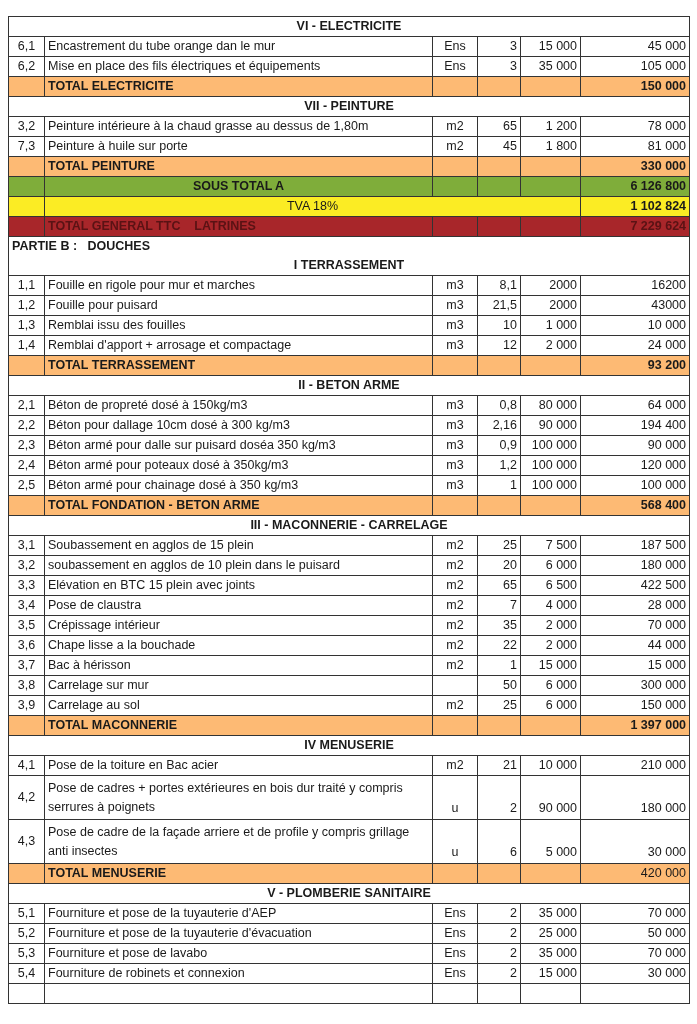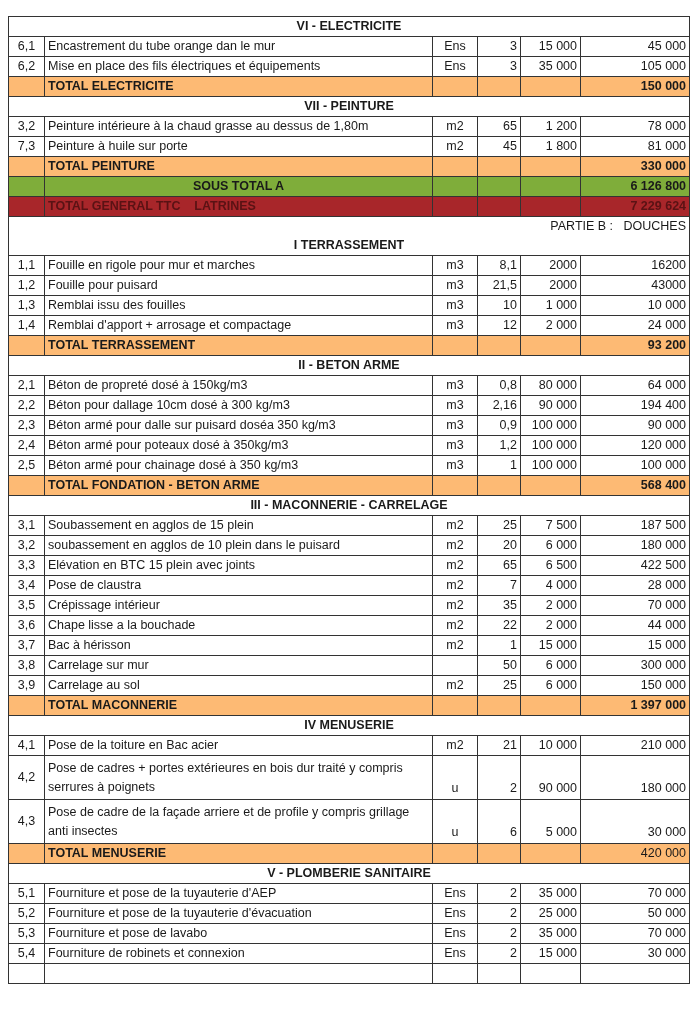--- a/index.html
+++ b/index.html
@@ -7,21 +7,21 @@
          font-family: "Liberation Sans", sans-serif; color: #1a1a1a; }
   #doc { position: absolute; left: 8px; top: 16px; width: 681px; }
   table { border-collapse: collapse; width: 681px; table-layout: fixed; }
   td { border: 1px solid #333; font-size: 12.5px; padding: 0 3px; height: 19px;
        line-height: 15px; white-space: nowrap; overflow: hidden; }
   td.num { text-align: right; }
   td.unit { text-align: center; }
   td.code { text-align: center; }
   td.desc { text-align: left; }
   tr.section td { text-align: center; font-weight: bold; font-size: 12.5px; border-left: 1px solid #333; border-right: 1px solid #333; }
-  tr.part td { text-align: right; font-weight: normal; border-bottom: none; margin-top: 20px; }
+  tr.part td { text-align: left; font-weight: bold; border-bottom: none; margin-top: 20px; }
   tr.sub-after-part td { border-top: none; }
   tr.total td { background: #fdba74; font-weight: bold; }
   tr.total td.desc { font-weight: bold; }
   tr.soustotal td { background: #7fad3a; font-weight: bold; }
   tr.tva td { background: #fbec24; }
   tr.tva td.label { text-align: center; font-weight: normal; }
   tr.tva td.num { font-weight: bold; }
   tr.general td { background: #a8262a; font-weight: bold; color: #5a1214; }
   tr.tall td { height: 40px; white-space: normal; }
   tr.tall td.desc { line-height: 19px; }
@@ -97,20 +97,25 @@
           <td class="num">330 000</td>
         </tr>
         <tr class="soustotal">
           <td></td>
           <td style="text-align:center">SOUS TOTAL A</td>
           <td></td>
           <td></td>
           <td></td>
           <td class="num">6 126 800</td>
         </tr>
+        <tr class="tva">
+          <td></td>
+          <td class="label" colspan="4">TVA 18%</td>
+          <td class="num">1 102 824</td>
+        </tr>
         <tr class="general">
           <td></td>
           <td class="desc" style="white-space:pre">TOTAL GENERAL TTC    LATRINES</td>
           <td></td>
           <td></td>
           <td></td>
           <td class="num">7 229 624</td>
         </tr>
         <tr class="part">
           <td colspan="6" style="white-space:pre">PARTIE B :   DOUCHES</td>

